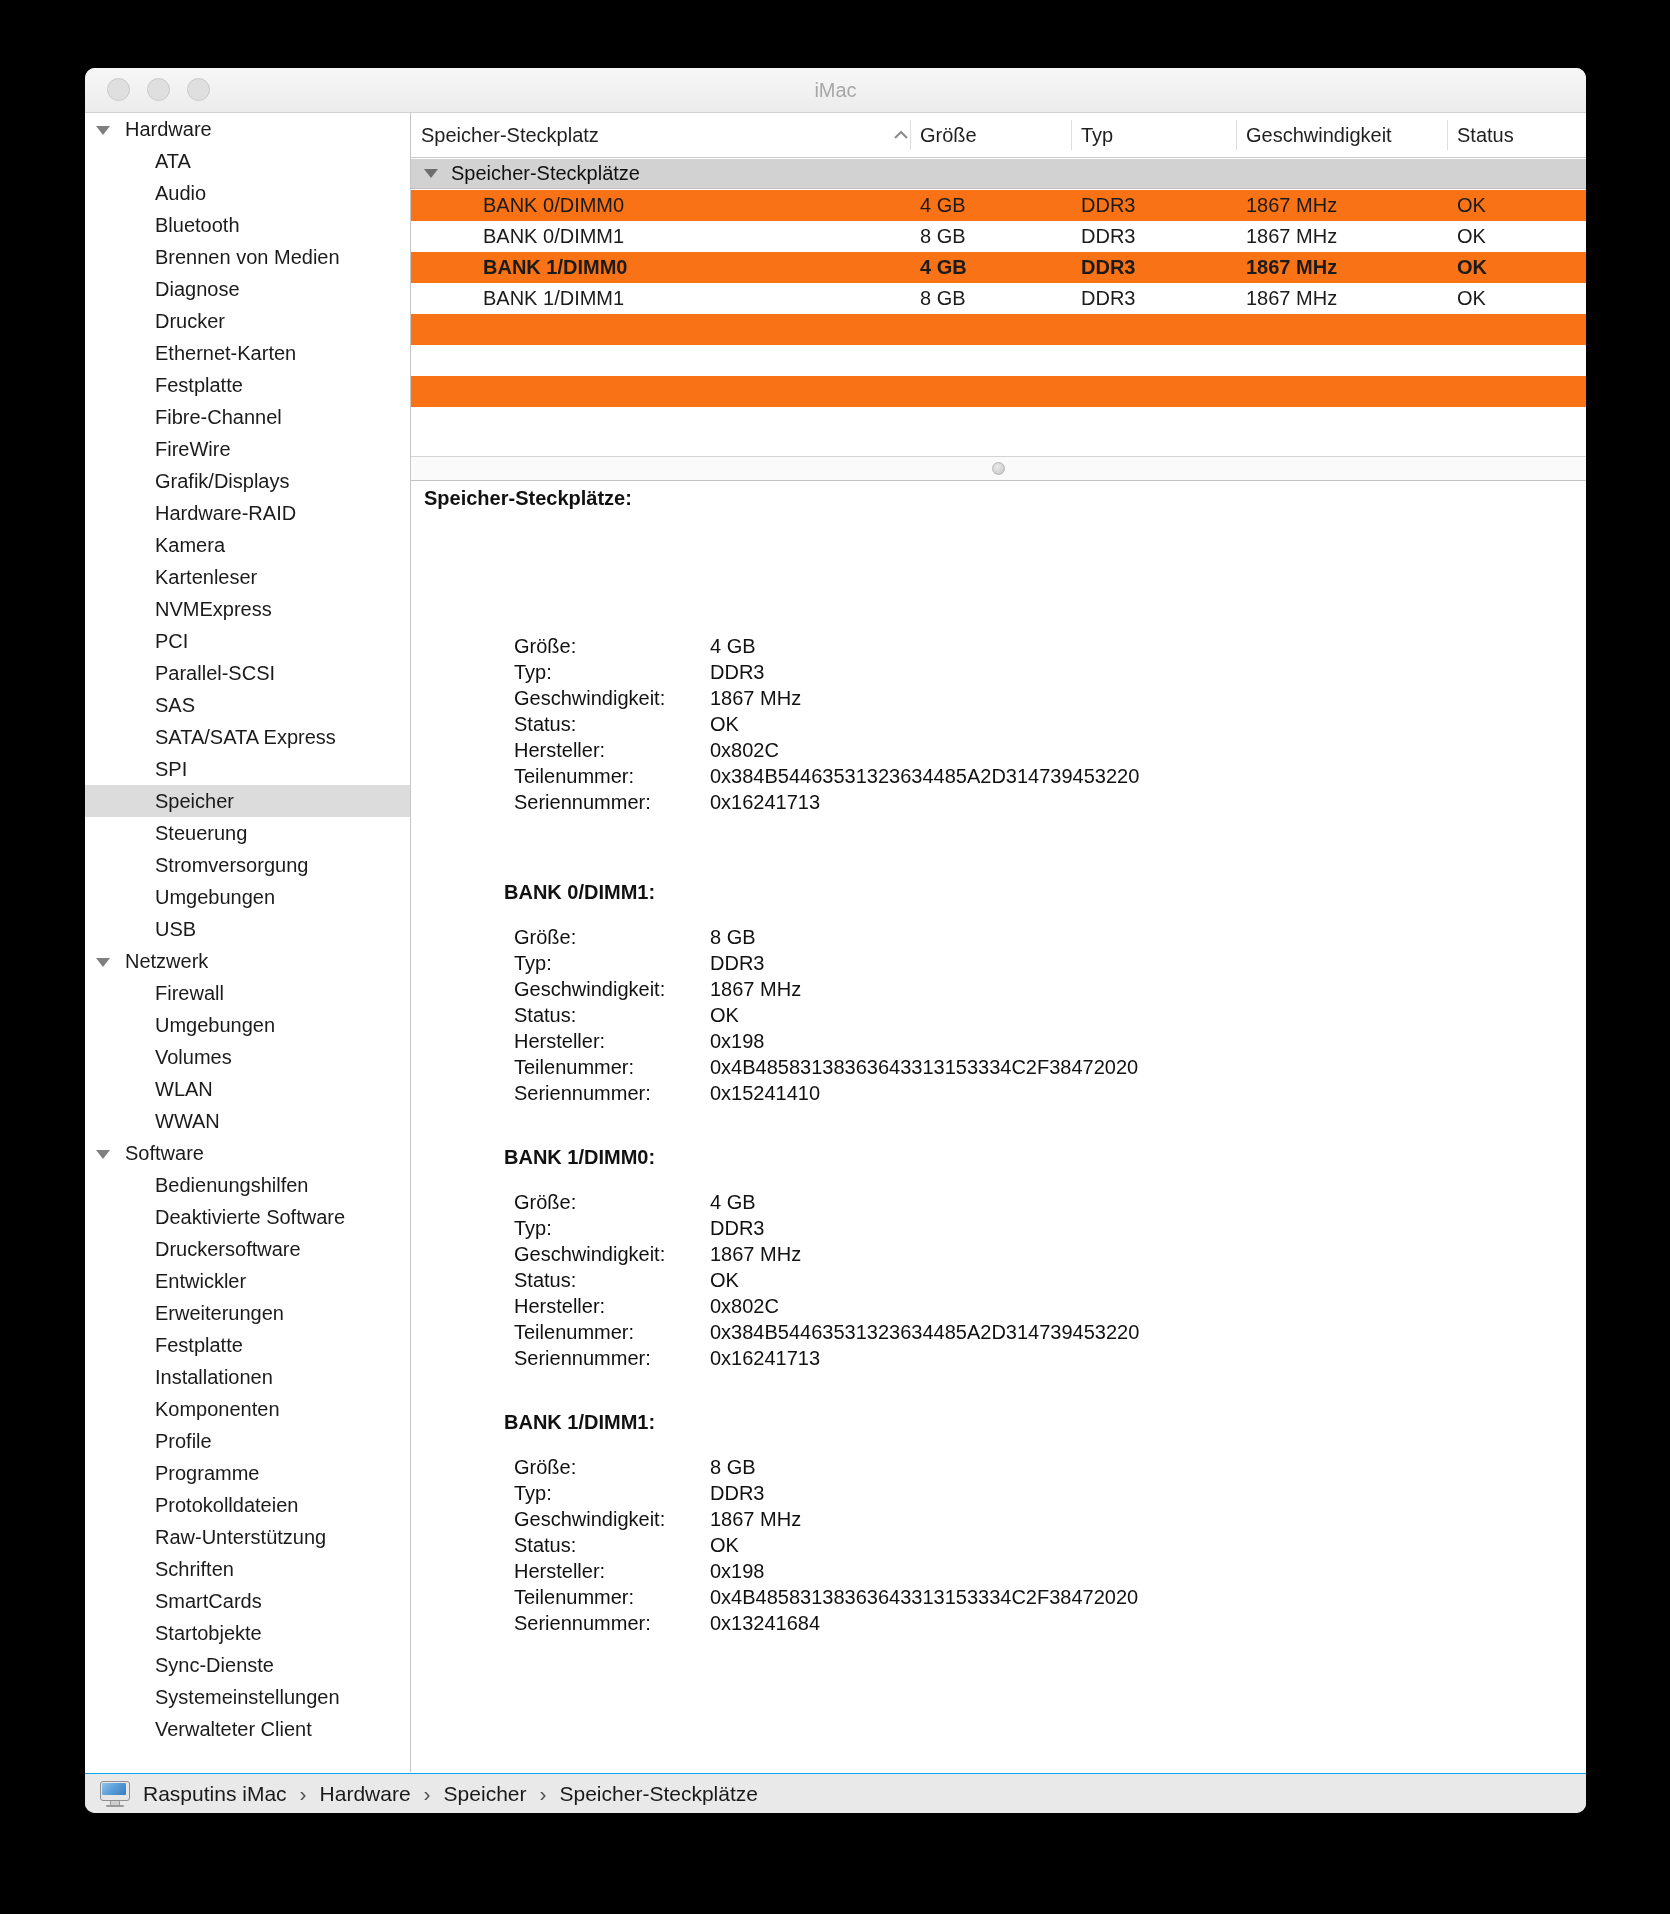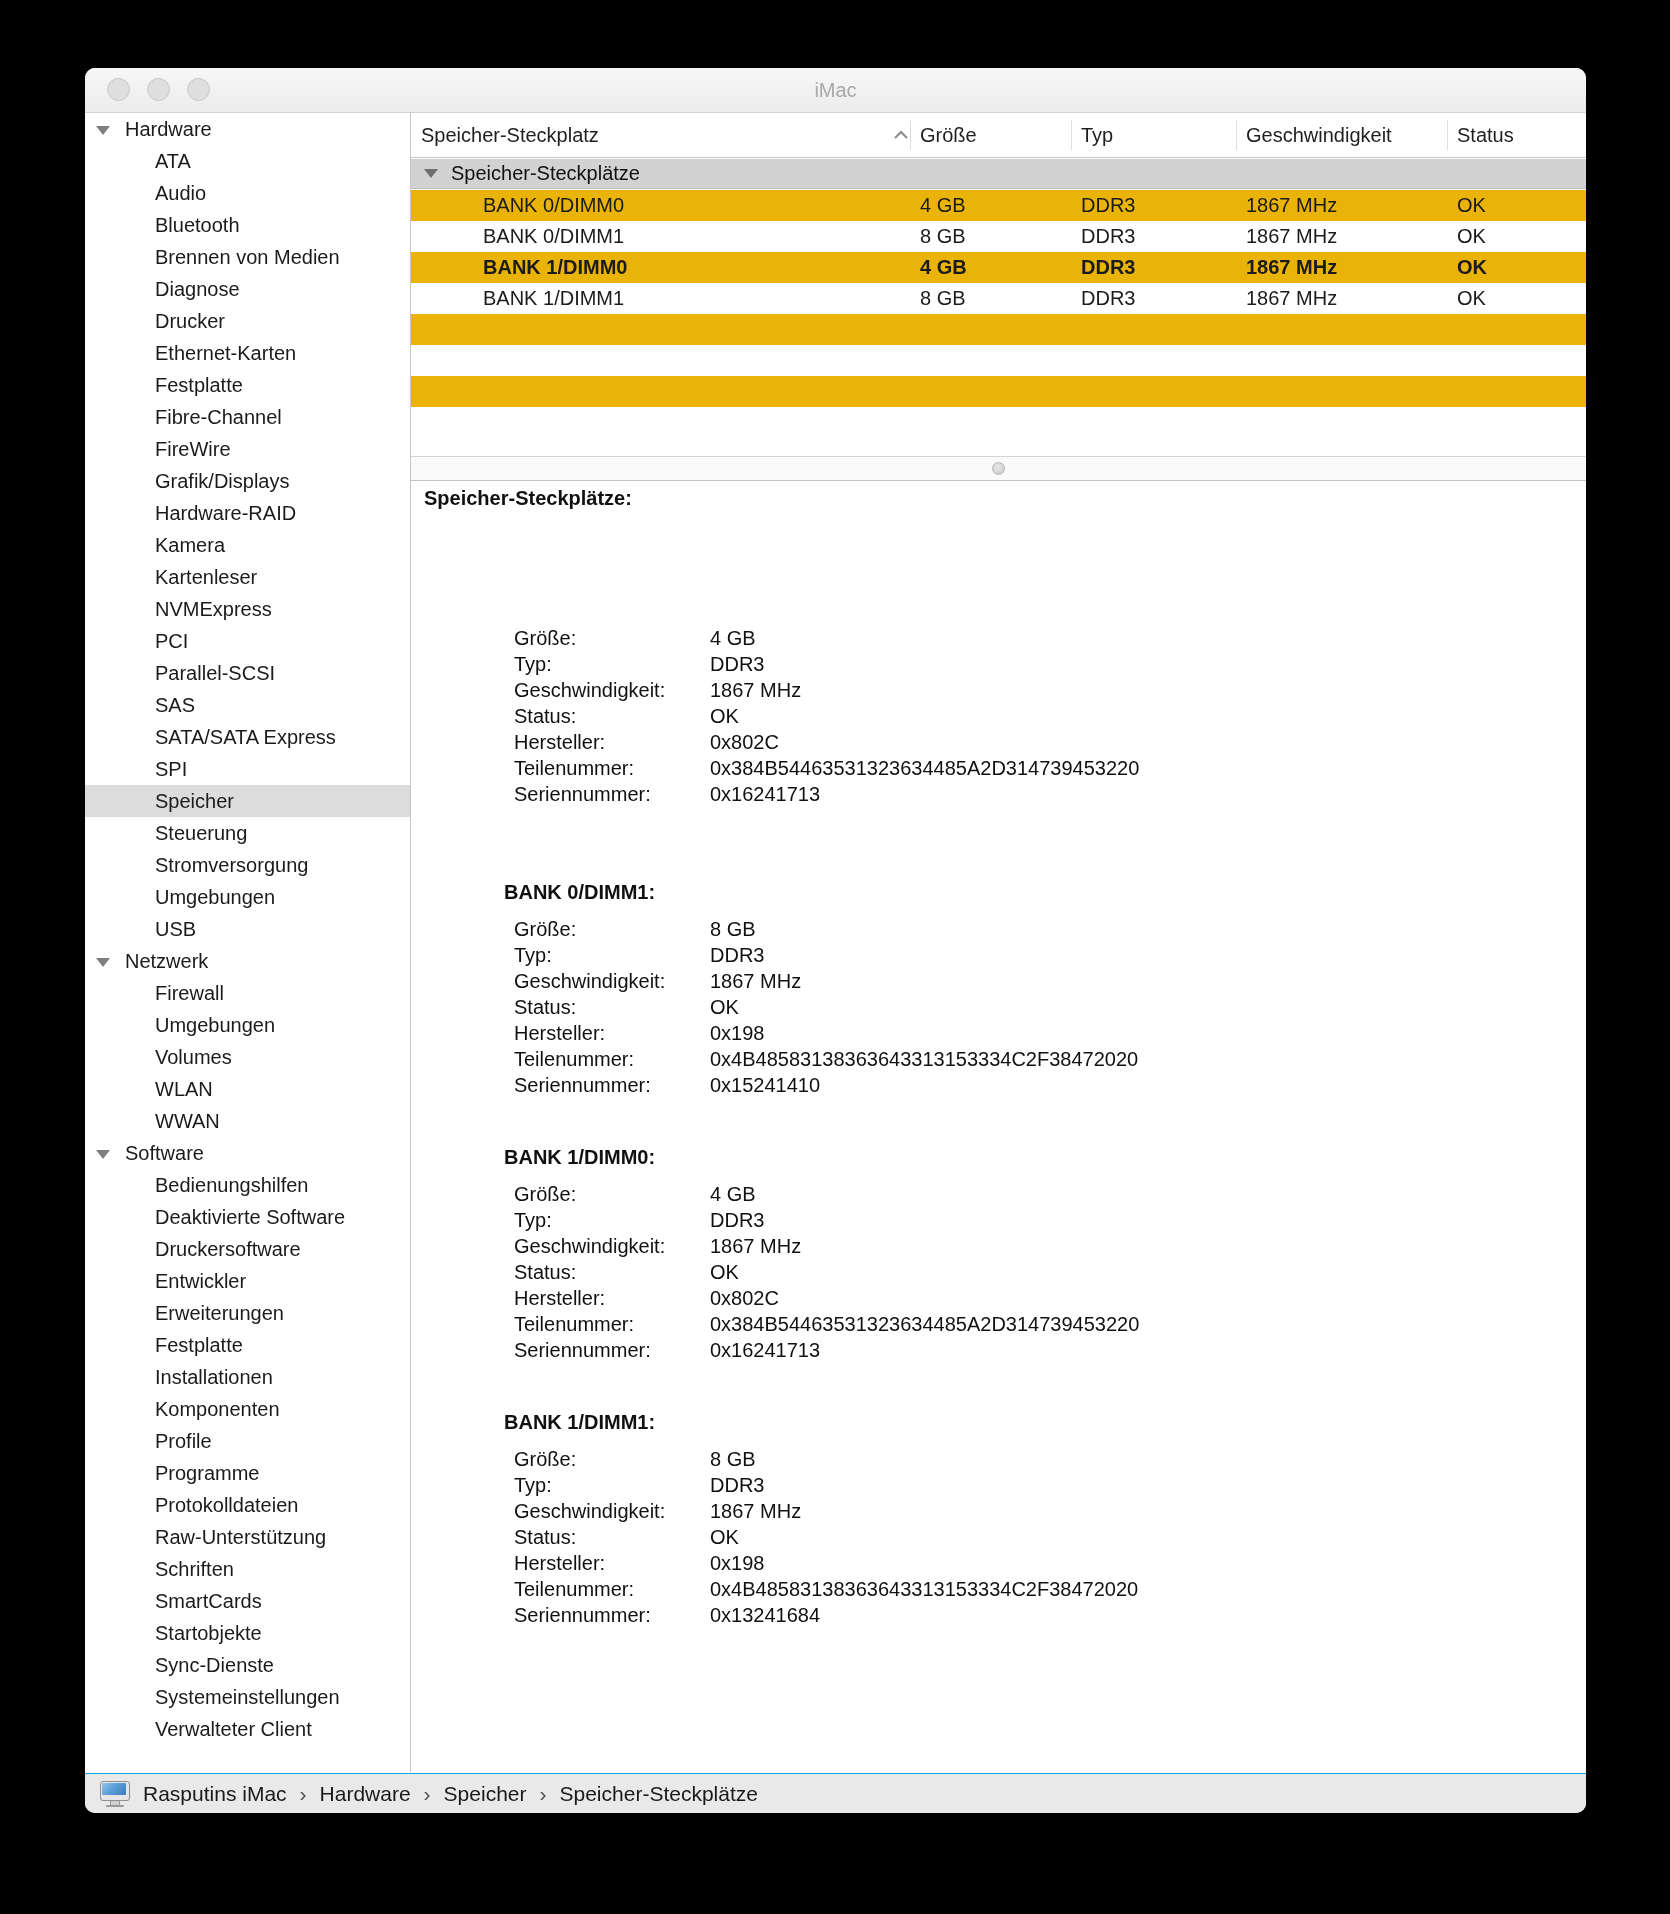--- a/index.html
+++ b/index.html
@@ -29,38 +29,38 @@
   .thead{position:absolute;left:0;top:0;width:100%;height:45px;background:#fff;
     border-bottom:1px solid #c8c8c8;box-sizing:border-box;}
   .th{position:absolute;top:0;height:44px;line-height:44px;font-size:20px;color:#1f1f1f;white-space:nowrap;}
   .col-div{position:absolute;top:7px;height:30px;width:1px;background:#dedede;}
   .sort{position:absolute;top:16px;width:16px;height:12px;}
   .grouprow{position:absolute;left:0;top:46px;width:100%;height:30px;background:#d2d2d3;
     border-bottom:1px solid #c0c0c0;box-sizing:border-box;line-height:29px;font-size:20px;color:#111;}
   .grouprow .tri-down{left:13px;top:10px;border-left-width:7px;border-right-width:7px;border-top:9px solid #6e6e6e;}
   .grouprow .lbl{position:absolute;left:40px;top:0;}
   .trow{position:absolute;left:0;width:100%;height:31px;line-height:31px;font-size:20px;color:#1b1b1b;}
-  .trow.stripe{background:#eab308;}
+  .trow.stripe{background:#f97316;}
   .cell{position:absolute;top:0;white-space:nowrap;}
   .c-slot{left:72px}.c-size{left:509px}.c-type{left:670px}.c-speed{left:835px}.c-status{left:1046px}
   
   .splitbar{position:absolute;left:0;top:343px;width:100%;height:25px;background:#fafafa;
     border-top:1px solid #d4d4d4;border-bottom:1px solid #c2c2c2;box-sizing:border-box;}
   .dimple{position:absolute;left:581px;top:5px;width:13px;height:13px;border-radius:50%;
     background:radial-gradient(circle at 40% 35%, #e9e9e9, #c5c5c5);border:1px solid #b5b5b5;box-sizing:border-box;}
   
   .detail{position:absolute;left:0;top:368px;right:0;bottom:0;background:#fff;overflow:hidden;
     font-size:20px;color:#111;}
   .d-title{position:absolute;left:13px;top:4px;height:26px;line-height:26px;font-weight:700;}
   .d-summary{position:absolute;left:27px;top:53px;}
   .d-line{height:26px;line-height:26px;white-space:nowrap;}
   .d-summary .d-lab{display:inline-block;width:257px;}
   .d-block{position:absolute;left:93px;}
   .d-bhead{height:26px;line-height:26px;font-weight:700;}
-  .d-fields{margin-top:11px;margin-left:10px;}
+  .d-fields{margin-top:19px;margin-left:10px;}
   .d-fields .d-lab{display:inline-block;width:196px;}
   
   .crumbbar{position:absolute;left:0;bottom:0;width:100%;height:40px;background:#e9e9e9;
     border-top:1px solid #0ea5e9;box-sizing:border-box;}
   .crumbs{position:absolute;left:15px;top:0;height:39px;display:flex;align-items:center;gap:13px;
     font-size:21px;color:#1a1a1a;}
   .crumb-sep{color:#4a4a4a;}
   .imac-icon{width:30px;height:26px;position:relative;}
   .imac-screen{position:absolute;left:0;top:0;width:30px;height:20px;border-radius:3px;
     background:#e6e6e6;border:1px solid #8f8f8f;box-sizing:border-box;}

